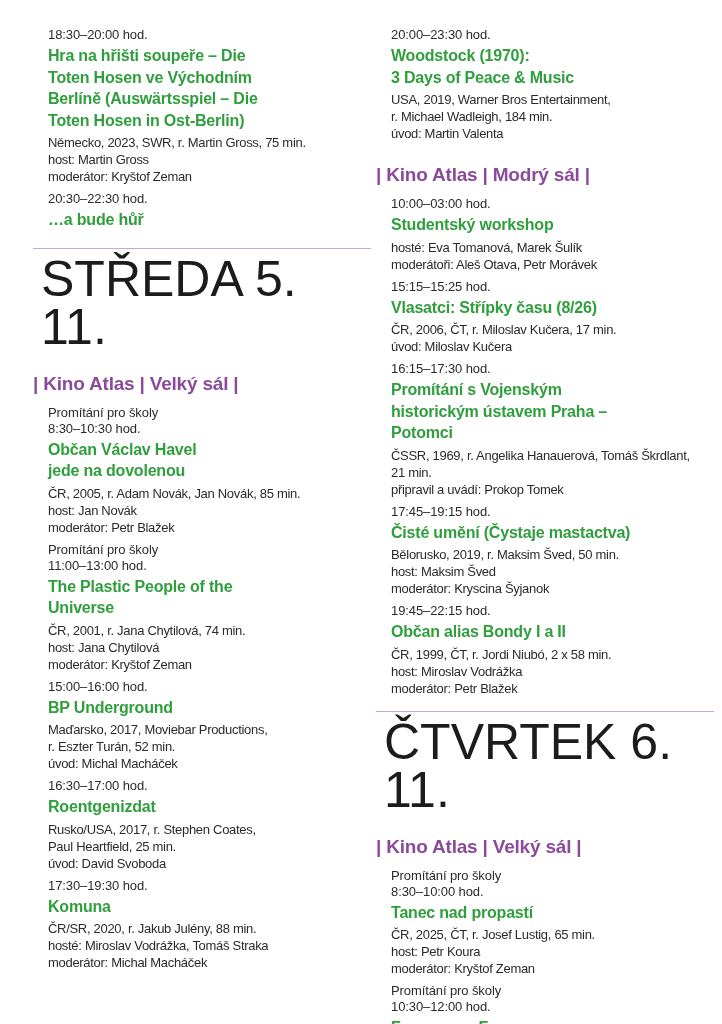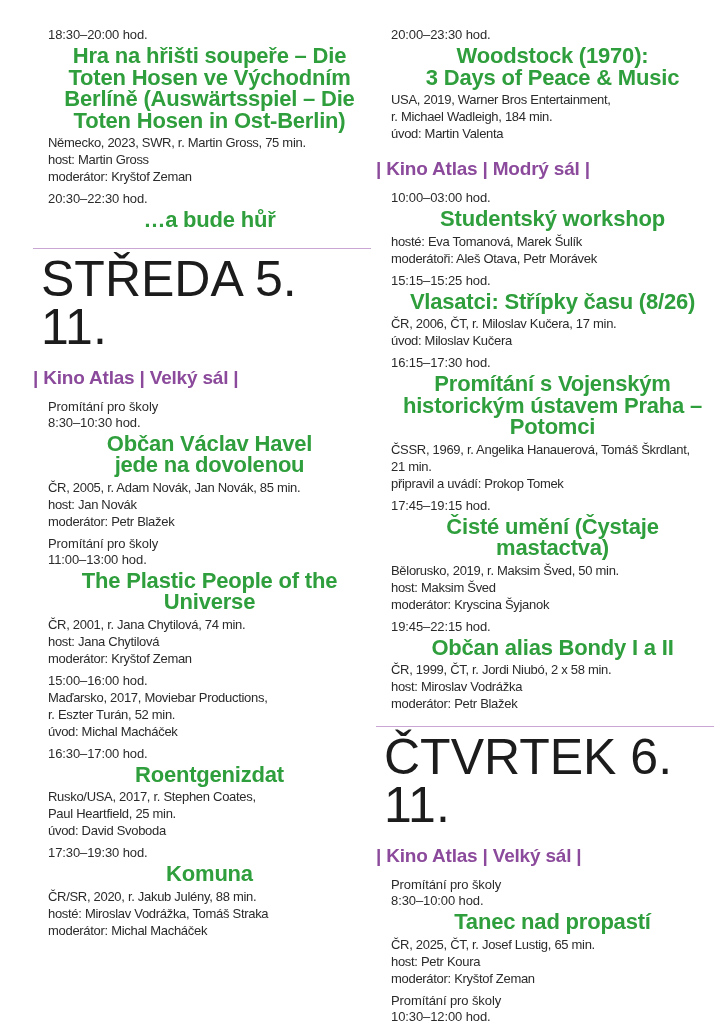--- a/index.html
+++ b/index.html
@@ -24,35 +24,34 @@
     width:338px;
     display:flex;
     flex-direction:column;
     align-items:stretch;
   }
   .event{margin:0 0 6px 15px;}
   .school,.time{
     font-size:13px;line-height:16px;letter-spacing:-0.1px;color:var(--text);
   }
   .title{
-    font-size:22px;line-height:21.5px;font-weight:bold;
+    font-size:16px;line-height:21.5px;font-weight:bold;
     color:var(--green);
     margin:2px 0 3px 0;
     white-space:pre-line;
     letter-spacing:-0.2px;
-    text-align:center;
   }
   .details{
     font-size:13px;line-height:17px;letter-spacing:-0.3px;
     white-space:pre-line;color:var(--text);
   }
   .venue{
     font-size:19px;line-height:22px;font-weight:bold;
     color:var(--purple);
-    margin:10px 0 10px 0;
+    margin:16px 0 10px 0;
     letter-spacing:-0.2px;
   }
   .day{
     font-size:50px;line-height:48px;font-weight:400;
     color:var(--day);
     margin:0 0 6px 8px;
     letter-spacing:0;
     font-family:"Liberation Sans", sans-serif;
   }
   .divider{
@@ -96,20 +95,21 @@
         <div class="school">Promítání pro školy</div>
         <div class="time">11:00–13:00 hod.</div>
         <h3 class="title">The Plastic People of the
 Universe</h3>
         <div class="details">ČR, 2001, r. Jana Chytilová, 74 min.
 host: Jana Chytilová
 moderátor: Kryštof Zeman</div>
       </div>
       <div class="event">
         <div class="time">15:00–16:00 hod.</div>
+        <h3 class="title">BP Underground</h3>
         <div class="details">Maďarsko, 2017, Moviebar Productions,
 r. Eszter Turán, 52 min.
 úvod: Michal Macháček</div>
       </div>
       <div class="event">
         <div class="time">16:30–17:00 hod.</div>
         <h3 class="title">Roentgenizdat</h3>
         <div class="details">Rusko/USA, 2017, r. Stephen Coates,
 Paul Heartfield, 25 min.
 úvod: David Svoboda</div>

